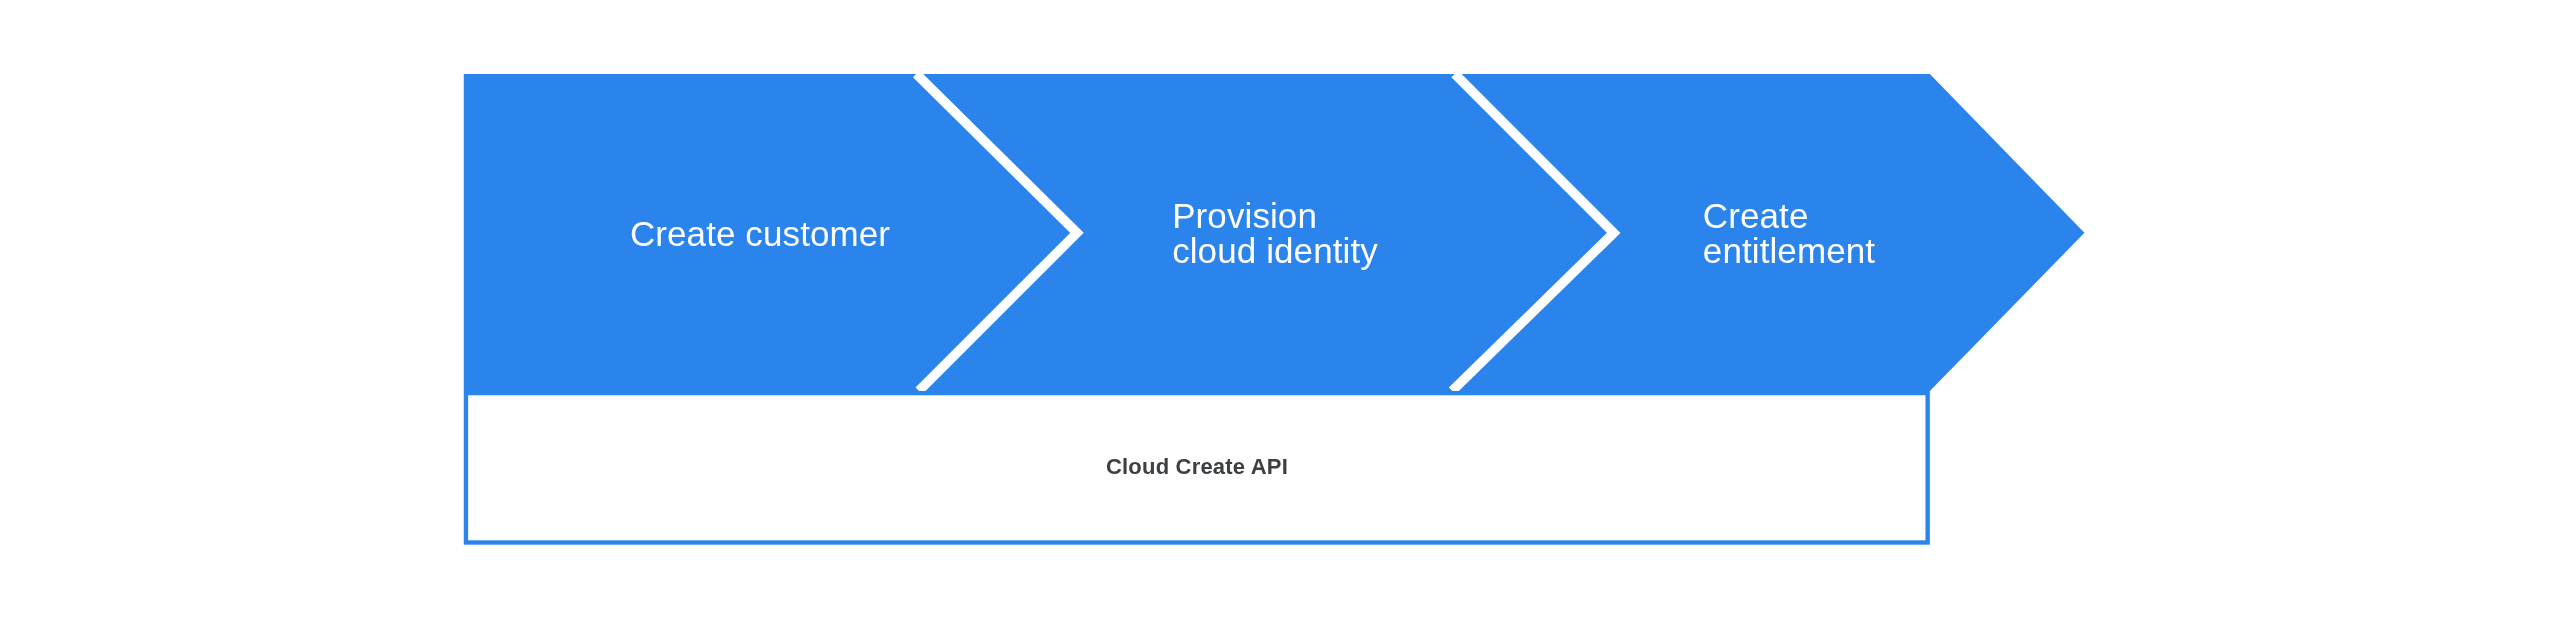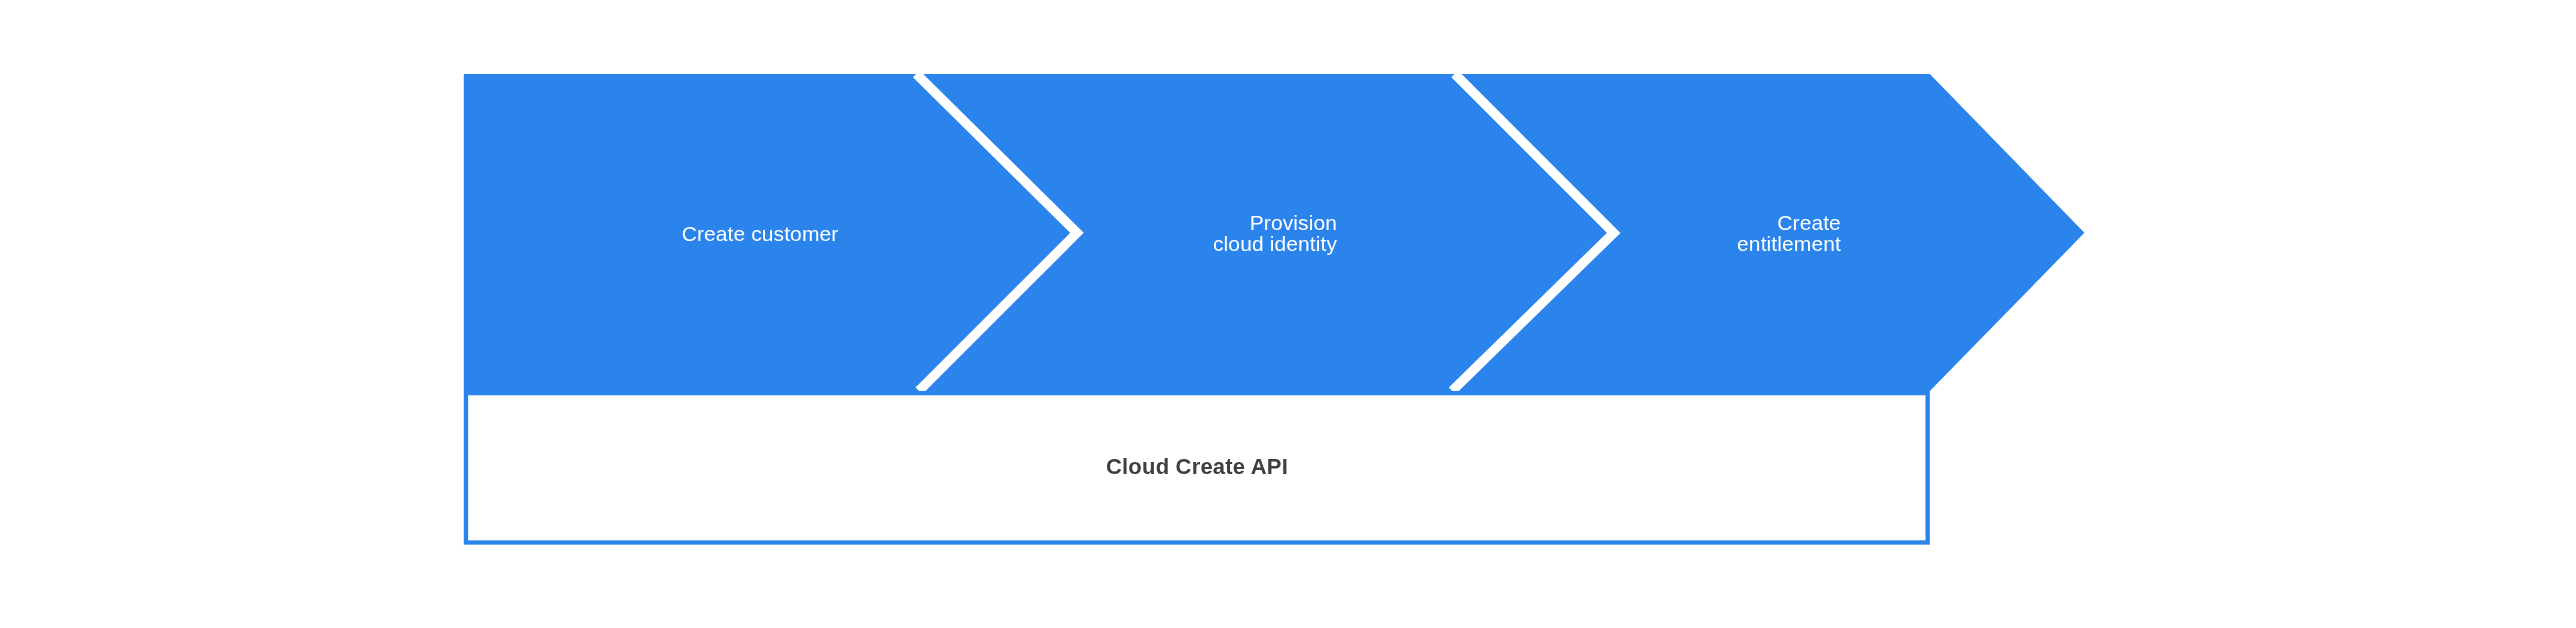--- a/index.html
+++ b/index.html
@@ -25,25 +25,25 @@
     left: 0;
     top: 0;
     width: 2576px;
     height: 629px;
     display: block;
   }
   .step-label {
     position: absolute;
     color: #ffffff;
     font-family: "Liberation Sans", sans-serif;
-    font-size: 21px;
+    font-size: 35px;
     font-weight: 400;
     line-height: 1.0;
     letter-spacing: 0.1px;
-    text-align: right;
+    text-align: left;
     white-space: pre-line;
     transform: translate(-50%, -50%);
     pointer-events: none;
   }
   .api-label {
     position: absolute;
     color: #3c4043;
     font-family: "Liberation Sans", sans-serif;
     font-size: 22px;
     font-weight: 700;

